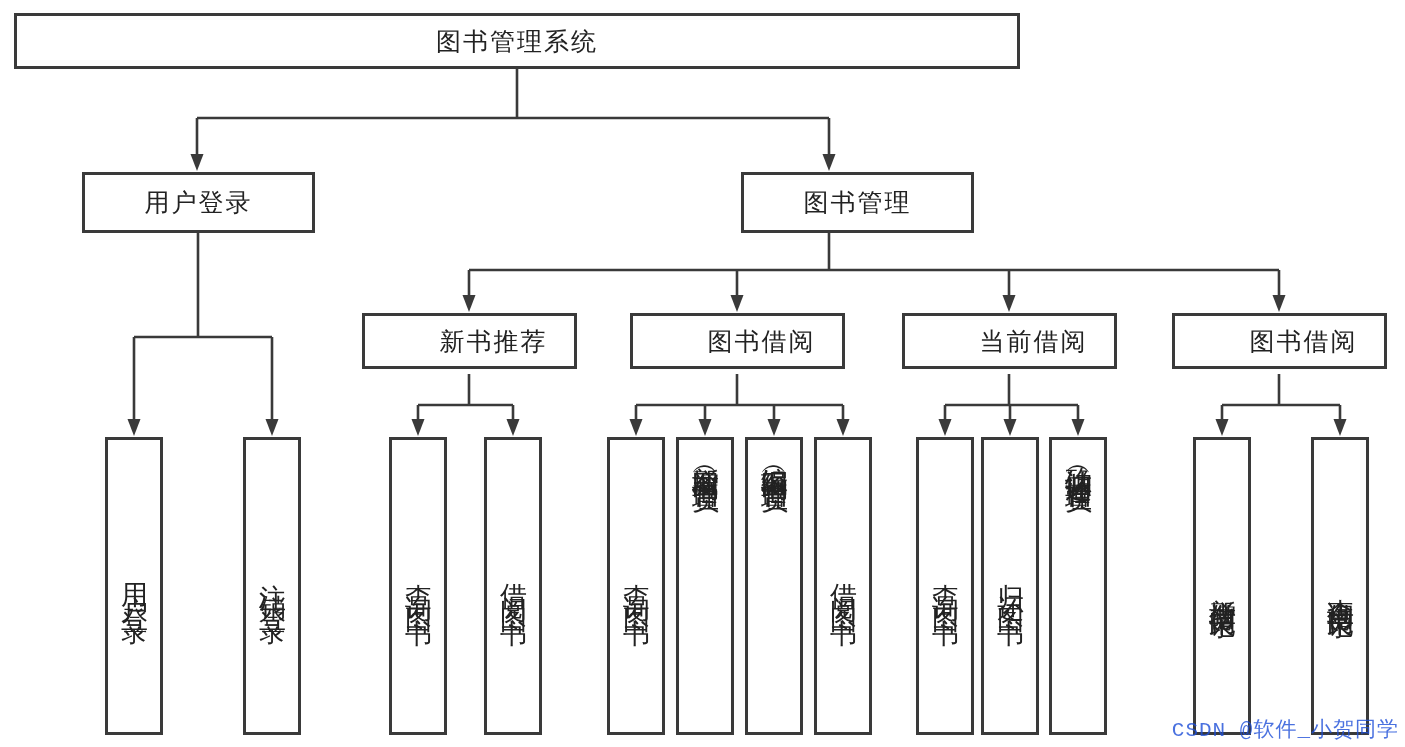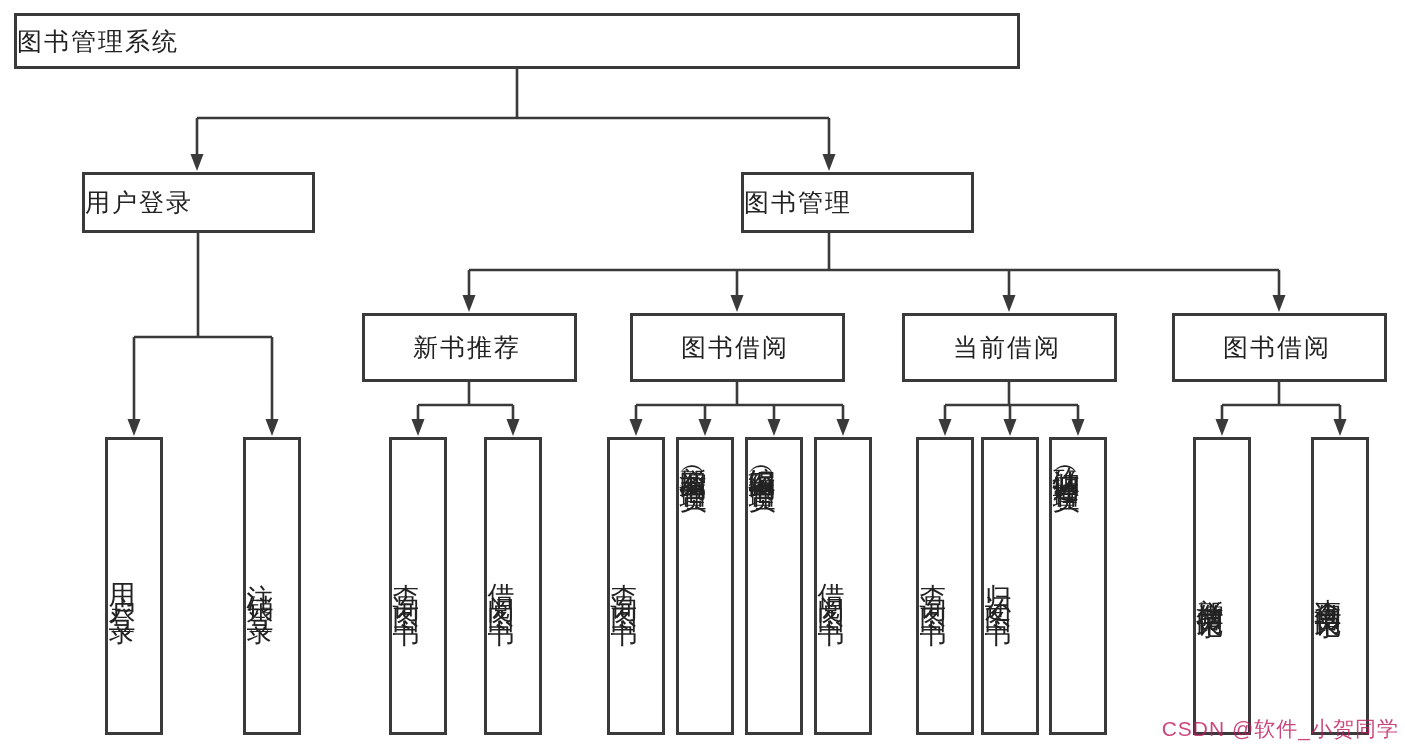--- a/index.html
+++ b/index.html
@@ -9,27 +9,27 @@
     background:#ffffff;
     font-family:"Liberation Sans","DejaVu Sans",sans-serif;
     overflow:hidden;
   }
   .connectors{position:absolute;left:0;top:0;width:1405px;height:747px;}
   .node{
     position:absolute;
     box-sizing:border-box;
     border:3px solid #3a3a3a;
     background:#ffffff;
-    display:flex;align-items:center;
+    display:flex;align-items:center;justify-content:center;
     color:#222222;
   }
   .hbox{font-size:25px;letter-spacing:2px;white-space:nowrap;}
   .root{left:14px;top:13px;width:1006px;height:56px;}
   .lvl1{top:172px;width:233px;height:61px;}
-  .lvl2{top:313px;width:215px;height:69px;padding-left:48px;}
+  .lvl2{top:313px;width:215px;height:56px;padding-left:48px;}
   .vbox{top:437px;width:58px;height:298px;}
   .vbox span{
     writing-mode:vertical-rl;
     text-orientation:mixed;
     font-size:27px;
     line-height:1;
     color:#222222;
   }
   .v4 span{letter-spacing:12px;}
   .v6 span{letter-spacing:3px;}
@@ -142,15 +142,15 @@
     <span>确认归还（管理员）</span>
   </div>
 
   <div class="node vbox v6" style="left:1193px">
     <span>新增借阅记录</span>
   </div>
   <div class="node vbox v6" style="left:1311px">
     <span>查询借阅记录</span>
   </div>
 
-  <div class="watermark" style="color: #be185d;">CSDN @软件_小贺同学</div>
+  <div class="watermark" style="color: #1d4ed8; font-family: Liberation Mono, monospace;">CSDN @软件_小贺同学</div>
 
 </div>
 
 </body></html>

